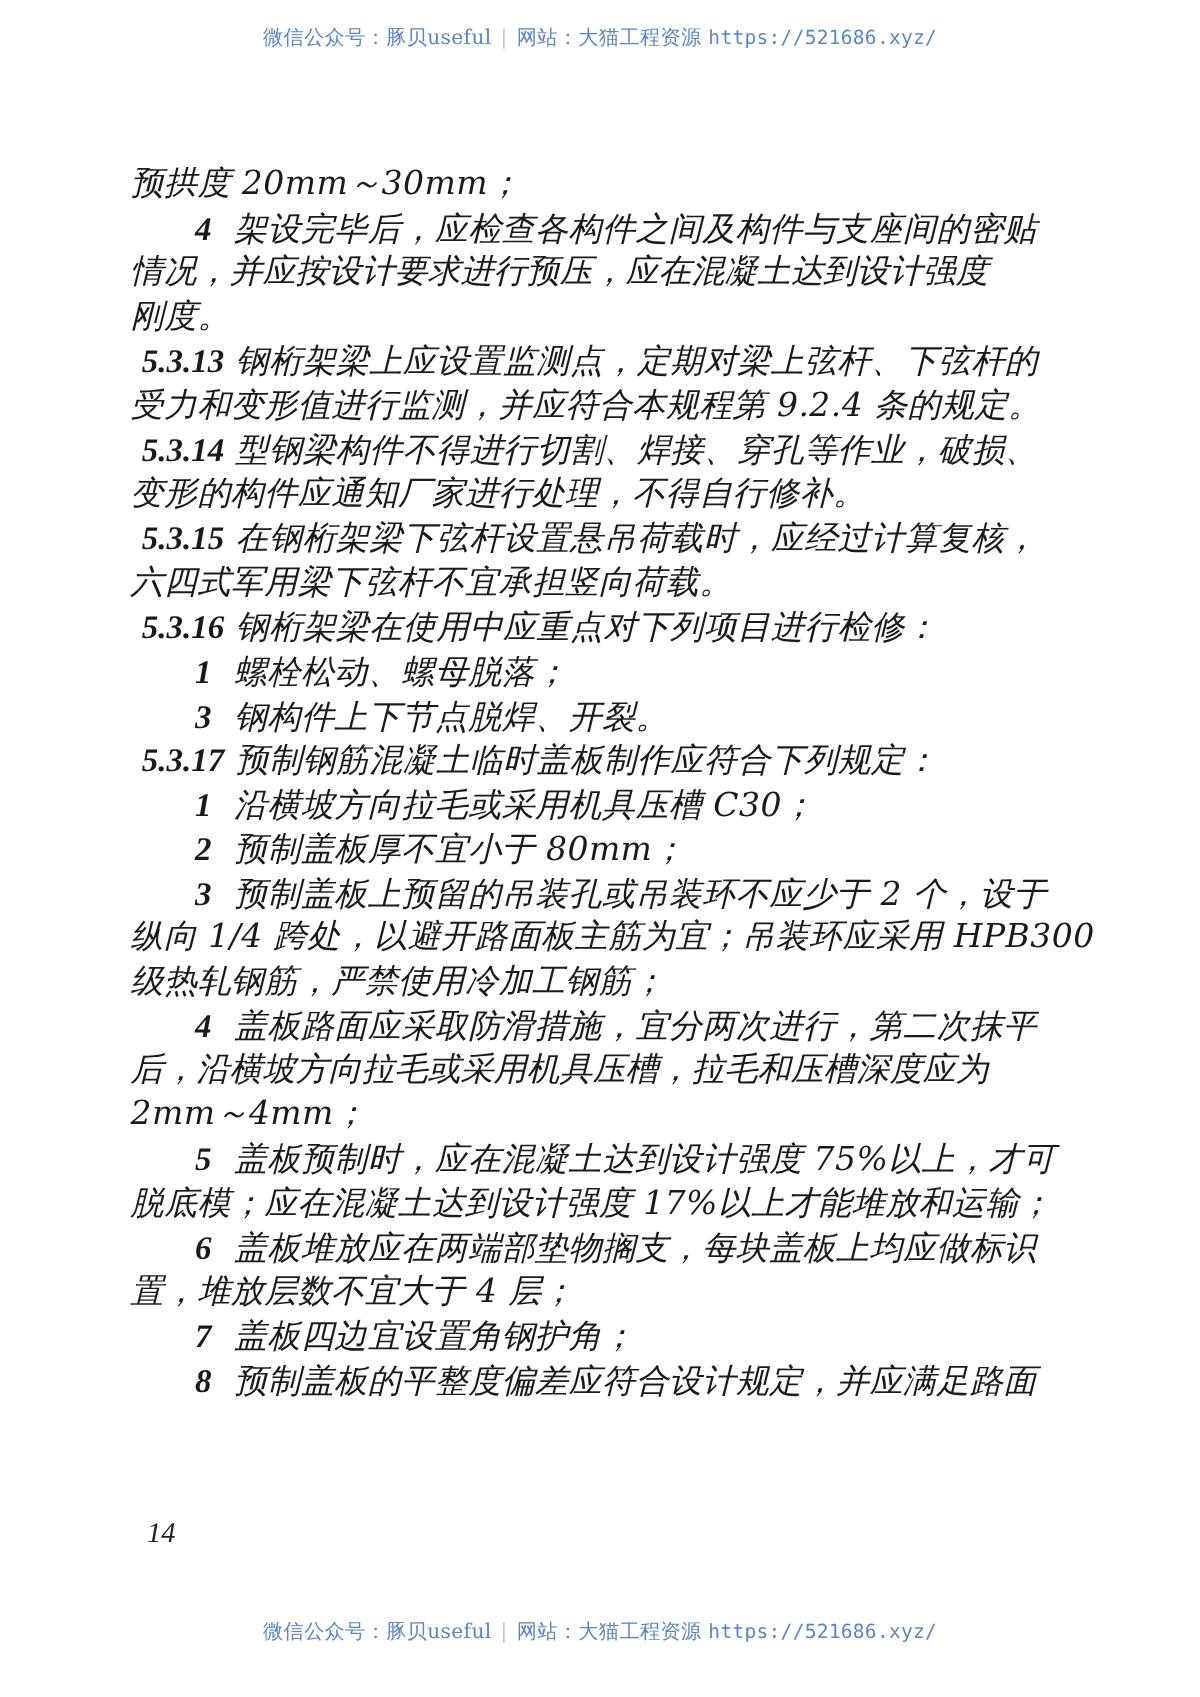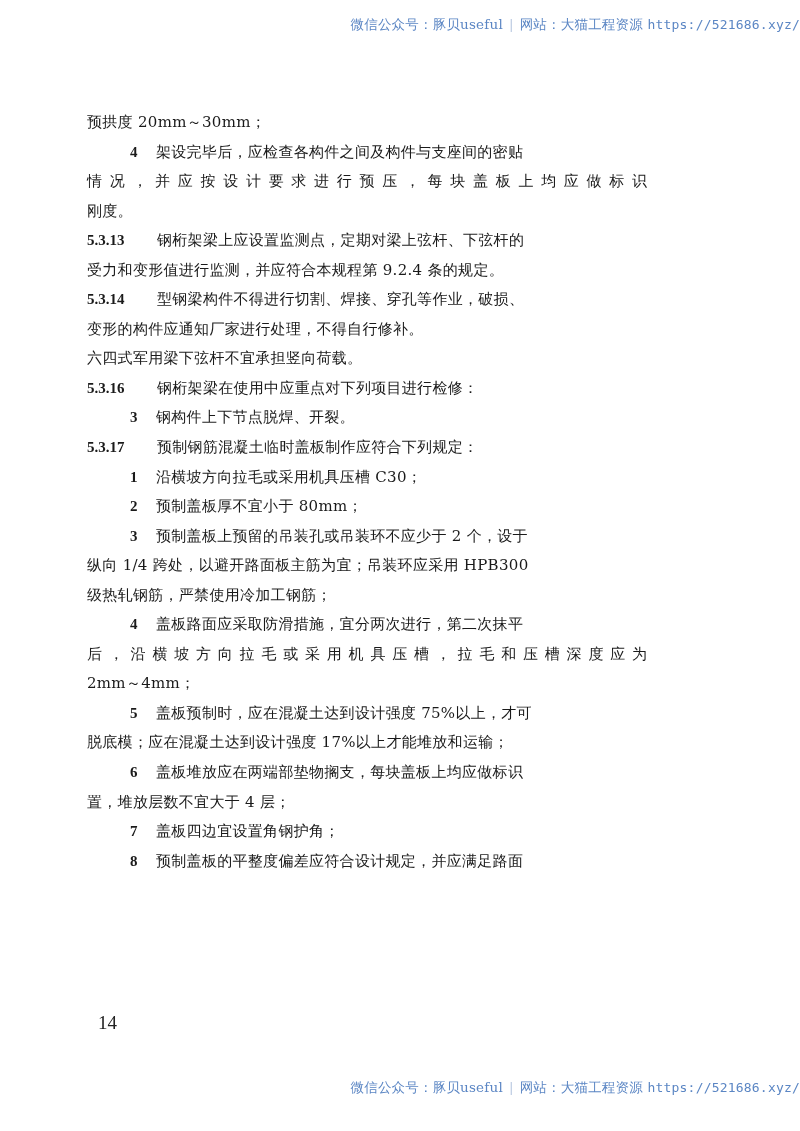--- a/index.html
+++ b/index.html
@@ -12,21 +12,21 @@
       height: 1131px;
       position: relative;
       overflow: hidden;
       font-family: "DejaVu Serif", "Liberation Serif", serif;
       color: #1a1a1a;
     }
     .watermark {
       position: absolute;
       left: 0;
       width: 800px;
-      text-align: right;
+      text-align: center;
       font-family: "DejaVu Serif", "Liberation Serif", serif;
       font-size: 13.5px;
       color: #5b86c4;
       letter-spacing: 0.2px;
       white-space: nowrap;
     }
     .watermark .sep {
       color: #b8c8e0;
       margin: 0 6px;
     }
@@ -39,70 +39,75 @@
 
     .content {
       position: absolute;
       left: 87px;
       top: 108px;
       width: 560px;
     }
     .line {
       height: 29.55px;
       line-height: 29.55px;
-      font-size: 15px;
+      font-size: 22px;
       white-space: nowrap;
       letter-spacing: 0.3px;
+      font-style: italic;
     }
     .line.justify {
       text-align: justify;
       text-align-last: justify;
       letter-spacing: 0;
     }
     .indent { padding-left: 43px; }
     .num {
       font-family: "Liberation Serif", "DejaVu Serif", serif;
       font-weight: bold;
       display: inline-block;
     }
     .item-num {
       width: 26px;
     }
     .clause-num {
       width: 70px;
       letter-spacing: 0;
+      text-align: center;
     }
     .page-number {
       position: absolute;
       left: 98px;
       top: 1012px;
       font-family: "Liberation Serif", "DejaVu Serif", serif;
+      font-style: italic;
       font-size: 19px;
       color: #222;
     }
   </style>
 </head>
 <body>
 
 <div class="watermark wm-top">
   <span>微信公众号：豚贝useful</span><span class="sep">|</span><span>网站：大猫工程资源</span>
   <span class="url">https://521686.xyz/</span>
 </div>
 
 <div class="content">
   <div class="line"><span>预拱度 20mm～30mm；</span></div>
   <div class="line indent"><span class="num item-num">4</span><span>架设完毕后，应检查各构件之间及构件与支座间的密贴</span></div>
-  <div class="line justify"><span>情况，并应按设计要求进行预压，每块盖板上均应做标识</span></div>
+  <div class="line justify"><span>情况，并应按设计要求进行预压，应在混凝土达到设计强度</span></div>
   <div class="line"><span>刚度。</span></div>
   <div class="line"><span class="num clause-num">5.3.13</span><span>钢桁架梁上应设置监测点，定期对梁上弦杆、下弦杆的</span></div>
   <div class="line"><span>受力和变形值进行监测，并应符合本规程第 9.2.4 条的规定。</span></div>
   <div class="line"><span class="num clause-num">5.3.14</span><span>型钢梁构件不得进行切割、焊接、穿孔等作业，破损、</span></div>
   <div class="line"><span>变形的构件应通知厂家进行处理，不得自行修补。</span></div>
+  <div class="line"><span class="num clause-num">5.3.15</span><span>在钢桁架梁下弦杆设置悬吊荷载时，应经过计算复核，</span></div>
   <div class="line"><span>六四式军用梁下弦杆不宜承担竖向荷载。</span></div>
   <div class="line"><span class="num clause-num">5.3.16</span><span>钢桁架梁在使用中应重点对下列项目进行检修：</span></div>
+  <div class="line indent"><span class="num item-num">1</span><span>螺栓松动、螺母脱落；</span></div>
   <div class="line indent"><span class="num item-num">3</span><span>钢构件上下节点脱焊、开裂。</span></div>
   <div class="line"><span class="num clause-num">5.3.17</span><span>预制钢筋混凝土临时盖板制作应符合下列规定：</span></div>
   <div class="line indent"><span class="num item-num">1</span><span>沿横坡方向拉毛或采用机具压槽 C30；</span></div>
   <div class="line indent"><span class="num item-num">2</span><span>预制盖板厚不宜小于 80mm；</span></div>
   <div class="line indent"><span class="num item-num">3</span><span>预制盖板上预留的吊装孔或吊装环不应少于 2 个，设于</span></div>
   <div class="line"><span>纵向 1/4 跨处，以避开路面板主筋为宜；吊装环应采用 HPB300</span></div>
   <div class="line"><span>级热轧钢筋，严禁使用冷加工钢筋；</span></div>
   <div class="line indent"><span class="num item-num">4</span><span>盖板路面应采取防滑措施，宜分两次进行，第二次抹平</span></div>
   <div class="line justify"><span>后，沿横坡方向拉毛或采用机具压槽，拉毛和压槽深度应为</span></div>
   <div class="line"><span>2mm～4mm；</span></div>

